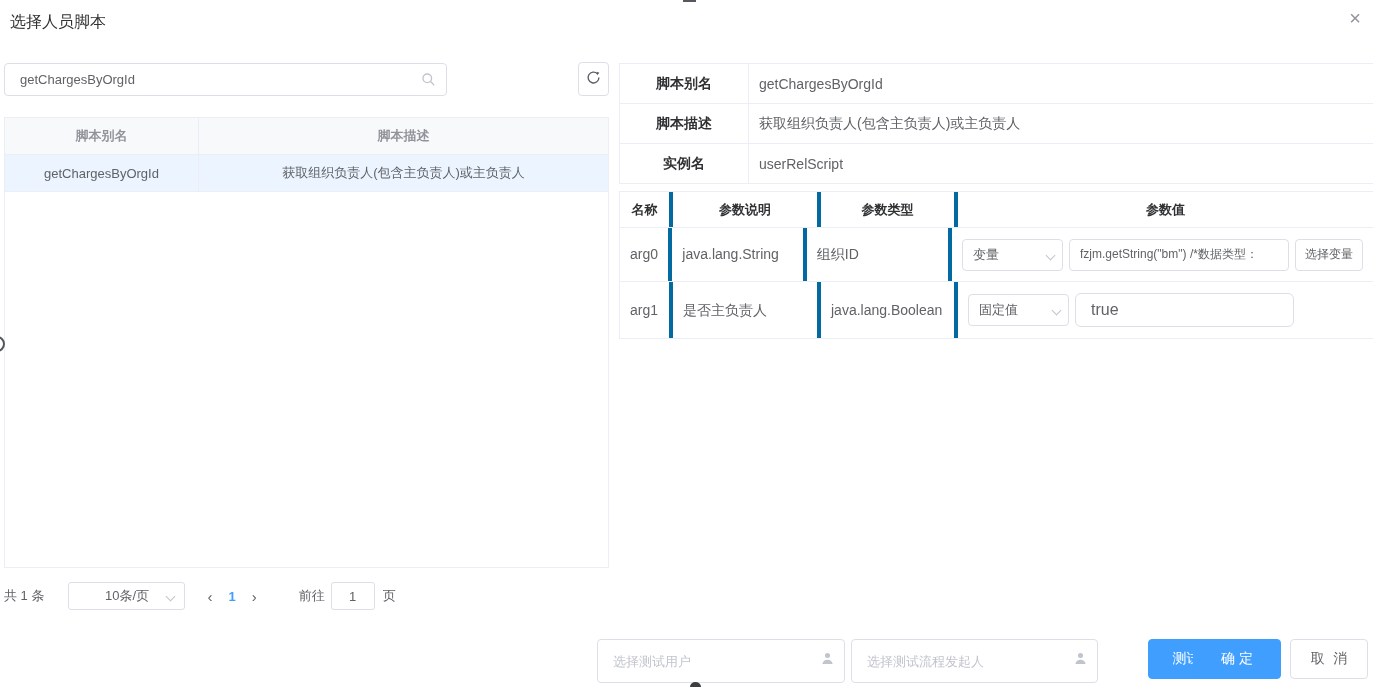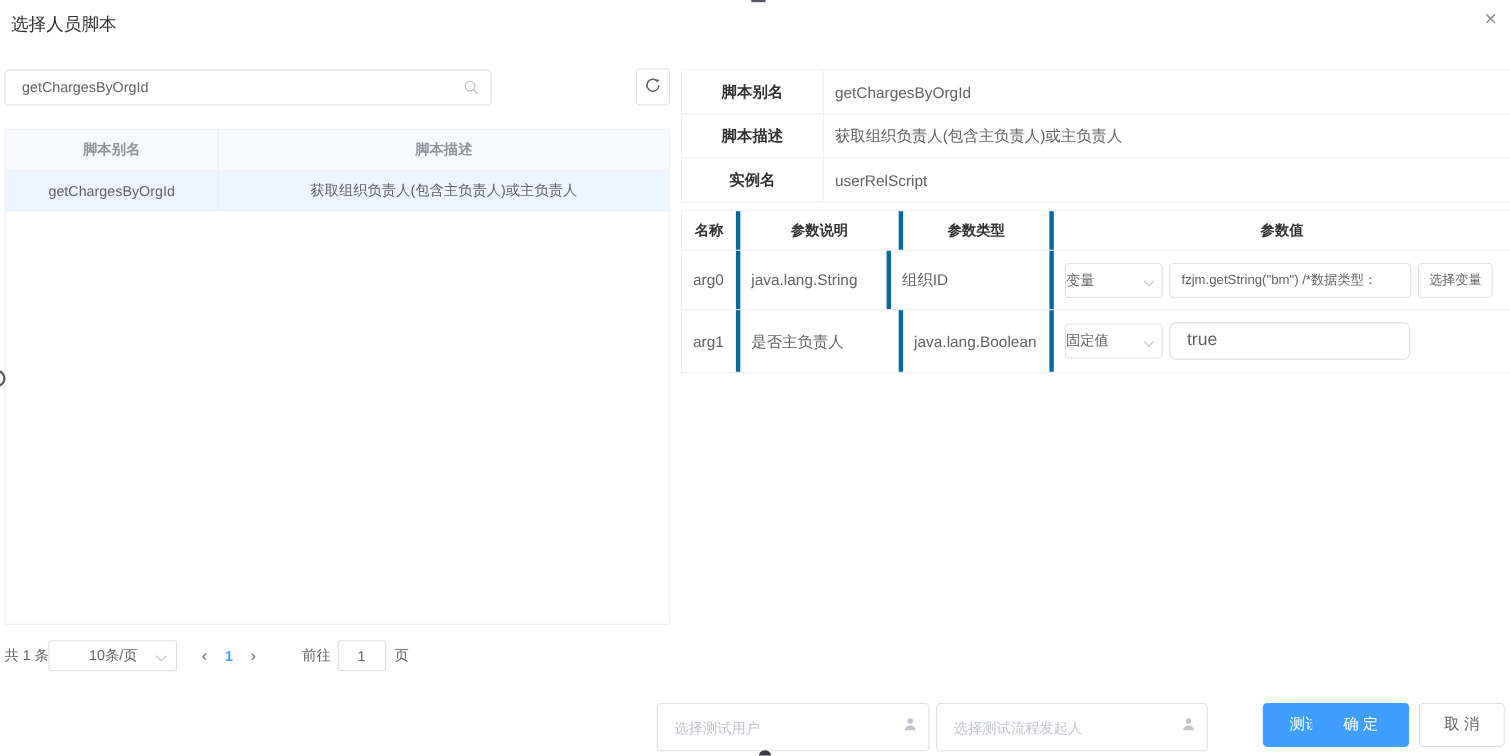--- a/index.html
+++ b/index.html
@@ -37,21 +37,21 @@
   .lt-body-row { height:37px; background:#ecf5ff; border-bottom:1px solid #ebeef5; cursor:pointer; }
   .lt-cell {
     display:flex; align-items:center; justify-content:center;
     font-size:13px; color:#606266; overflow:hidden;
   }
   .lt-col1 { width:194px; border-right:1px solid #ebeef5; }
   .lt-col2 { flex:1; }
 
   
   #pagination { left:4px; top:582px; height:28px; display:flex; align-items:center; color:#606266; font-size:13px; }
-  #page-total { }
+  #page-total { margin-right:24px; }
   #page-size-select {
     position:relative; width:117px; height:28px; border:1px solid #dcdfe6; border-radius:3px;
     display:flex; align-items:center; justify-content:center; cursor:pointer; color:#606266; background:#fff;
   }
   #page-size-select .chev { position:absolute; right:10px; top:10px; }
   #page-prev { margin-left:22px; color:#606266; font-size:15px; cursor:pointer; }
   #page-current { margin:0 16px; color:#409eff; font-weight:bold; cursor:pointer; }
   #page-next { color:#606266; font-size:15px; cursor:pointer; }
   #page-goto-label { margin-left:42px; }
   #page-goto-input {
@@ -79,22 +79,22 @@
     border-right:4px solid #0369a1; word-break:break-all; line-height:1.35;
   }
   .pt-c1 { width:53px; }
   .pt-c2 { width:137px; }
   .pt-c3 { width:148px; }
   .pt-c4 { flex:1; border-right:none; }
   .pt-r1 { height:54px; }
   .pt-r2 { height:57px; }
   .value-cell { display:flex; align-items:center; gap:6px; }
   .mini-select {
-    position:relative; height:32px; width:89px; border:1px solid #dcdfe6; border-radius:4px; background:#fff;
-    display:flex; align-items:center; font-size:13px; color:#606266; cursor:pointer; flex:none;
+    position:relative; height:32px; width:101px; border:1px solid #dcdfe6; border-radius:4px; background:#fff;
+    display:flex; align-items:center; padding-left:10px; font-size:13px; color:#606266; cursor:pointer; flex:none;
   }
   .mini-select .chev { position:absolute; right:8px; top:12px; }
   .param-input {
     height:32px; width:220px; border:1px solid #dcdfe6; border-radius:4px; padding:0 10px;
     font-size:12px; color:#606266; outline:none; font-family:inherit;
   }
   .param-input.fixed { width:219px; height:34px; border-radius:6px; padding:0 15px; font-size:16px; }
   .mini-btn {
     height:32px; padding:0 9px; border:1px solid #dcdfe6; border-radius:4px; background:#fff;
     font-size:12px; color:#606266; cursor:pointer; white-space:nowrap; font-family:inherit;
@@ -112,21 +112,21 @@
   #search-input::placeholder { color:#c0c4cc; }
   .person-icon { position:absolute; right:10px; top:12px; }
   .btn {
     top:639px; height:40px; border-radius:4px; font-size:14px; cursor:pointer;
     display:flex; align-items:center; justify-content:center; font-family:inherit;
     border:1px solid transparent;
   }
   .btn-primary { background:#409eff; color:#fff; border-color:#409eff; }
   #test-btn { left:1148px; width:77px; }
   #confirm-btn { left:1193px; width:88px; }
-  #cancel-btn { left:1290px; width:78px; background:#fff; color:#606266; border:1px solid #dcdfe6; }
+  #cancel-btn { left:1290px; width:78px; background:#fff; color:#606266; border:1px solid #dcdfe6;font-family:Liberation Mono, monospace; }
 
   
   .chev {
     display:inline-block; width:7px; height:7px;
     border-right:1.4px solid #c0c4cc; border-bottom:1.4px solid #c0c4cc;
     transform:rotate(45deg);
   }
 
   
   #edge-ring { left:-11px; top:336px; width:16px; height:16px; border:2px solid #54575c; border-radius:50%; background:#fff; }

